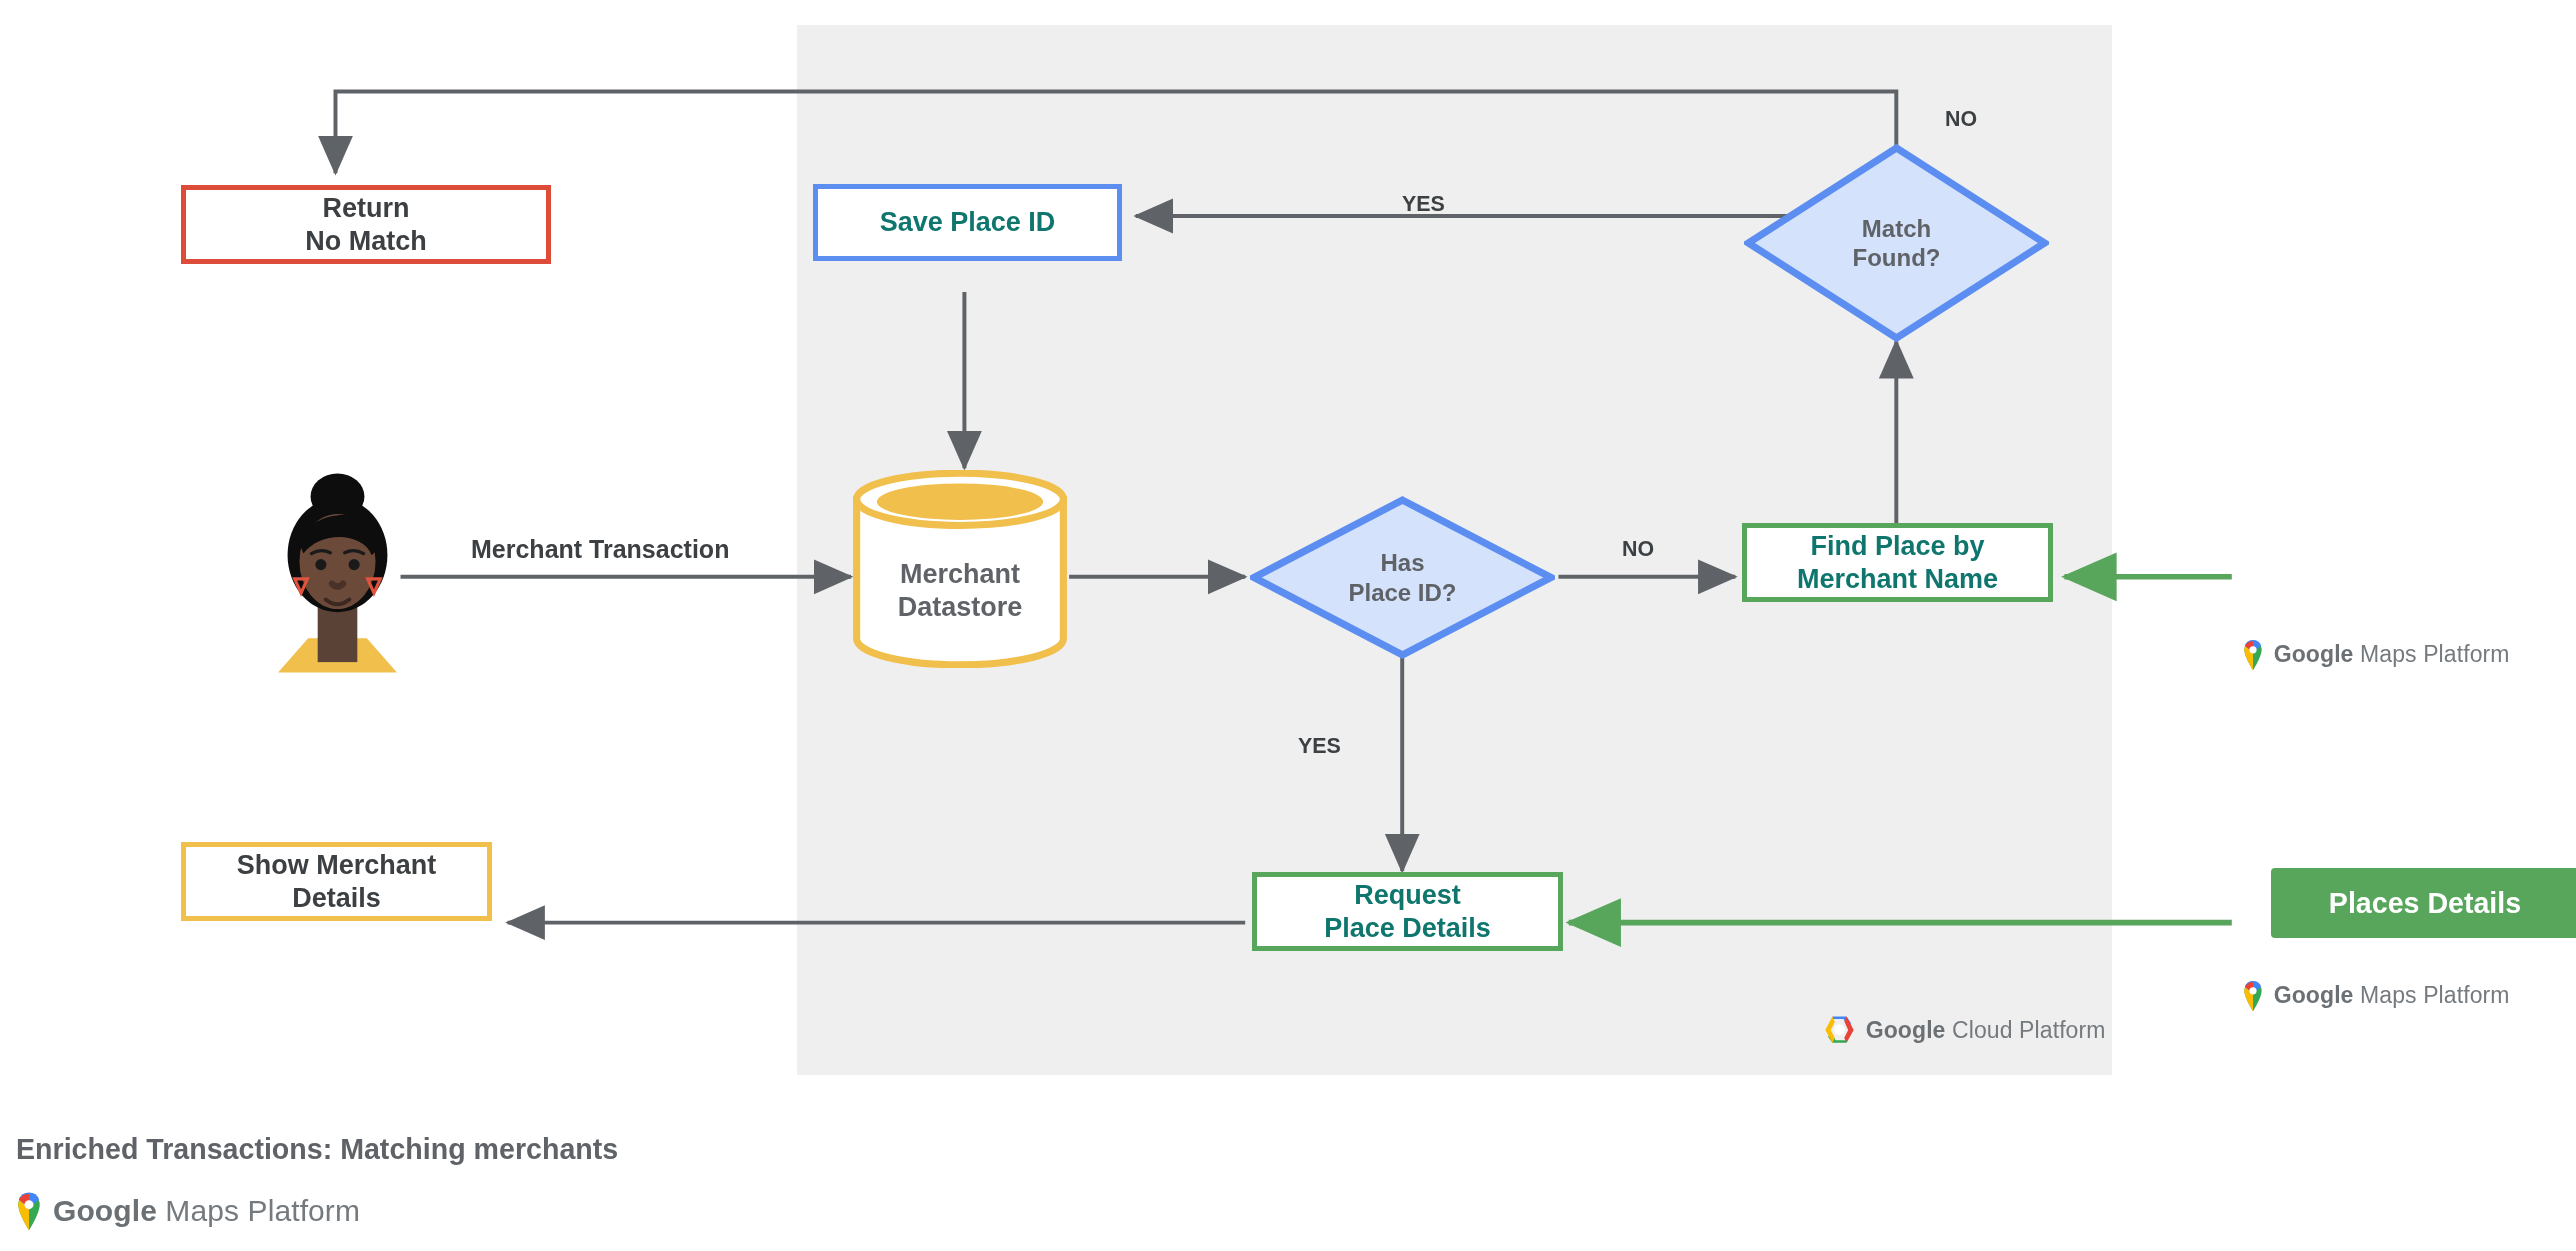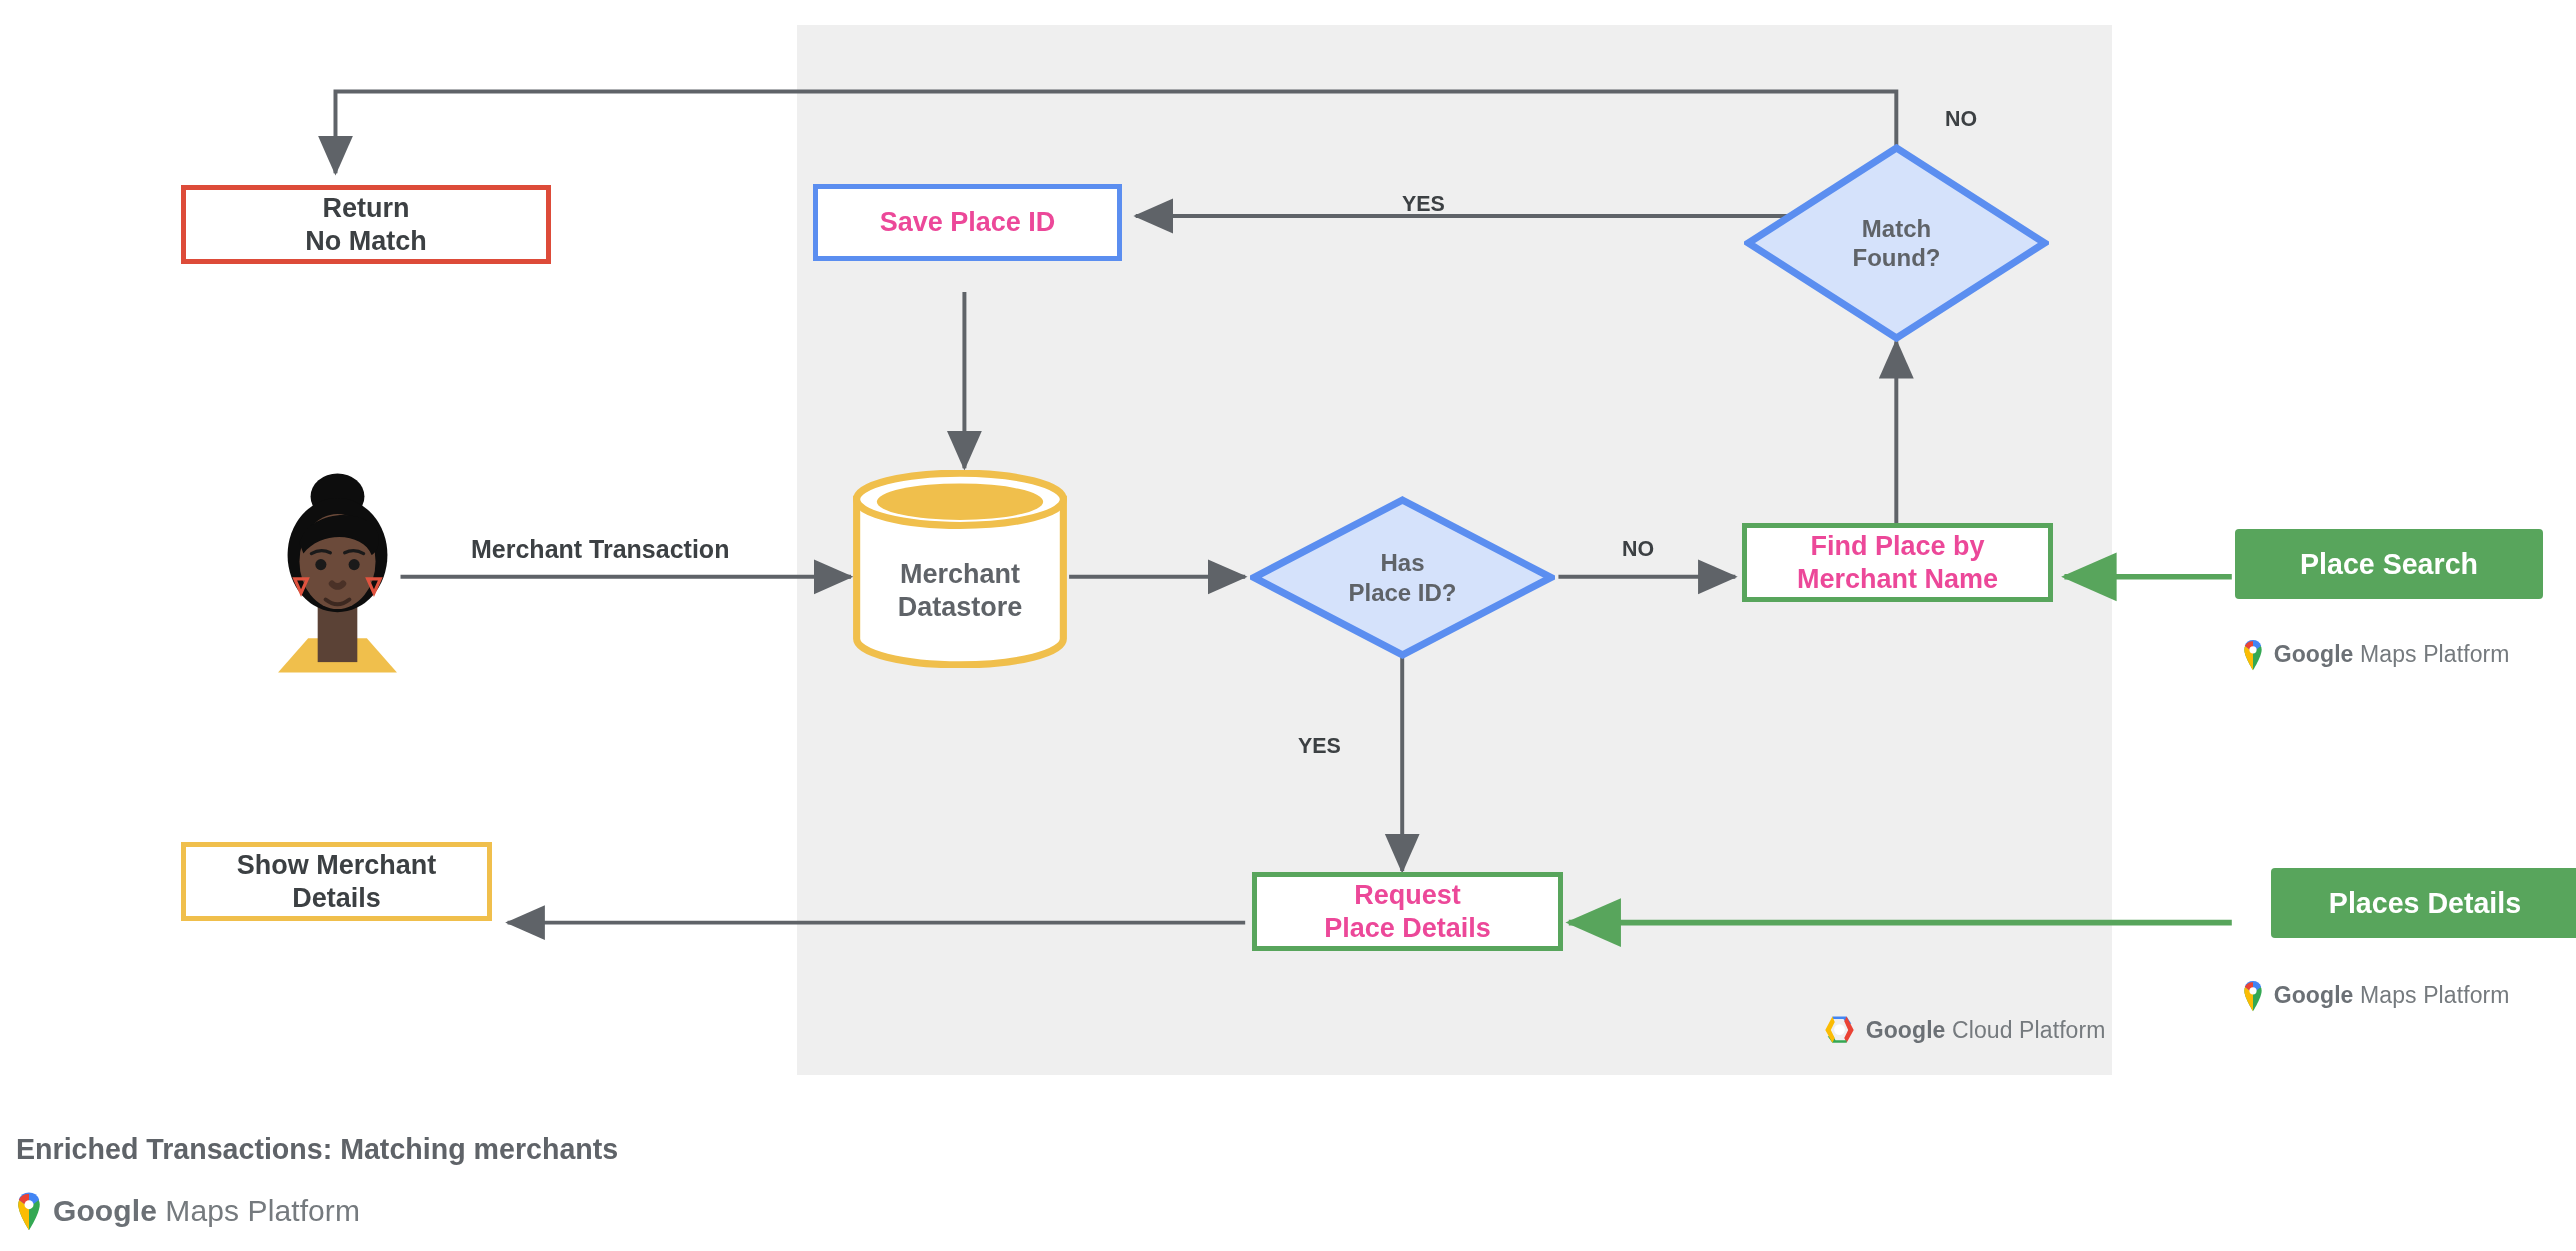--- a/index.html
+++ b/index.html
@@ -47,21 +47,21 @@
   .box {
     background: #ffffff;
     border-style: solid;
   }
   .box-red   { border-color: #dd4b39; border-width: 5.6px; }
   .box-blue  { border-color: #5b8ef0; border-width: 5.6px; }
   .box-green { border-color: #58a55c; border-width: 5.6px; }
   .box-amber { border-color: #f0bf4c; border-width: 5.6px; }
 
   .txt-dark  { color: #3c4043; font-weight: bold; font-size: 27px; }
-  .txt-grey  { color: #ec4899; font-weight: bold; font-size: 27px; }
+  .txt-grey  { color: #0f766e; font-weight: bold; font-size: 27px; }
 
   .diamond-wrap {
     position: absolute;
   }
   .diamond-wrap svg { display: block; }
   .diamond-label {
     position: absolute;
     left: 0; top: 0;
     width: 100%; height: 100%;
     display: flex;
@@ -242,23 +242,20 @@
   <div class="node box box-green txt-grey" style="left:1252px; top:872px; width:311px; height:79px;">
     <span>Request
 Place Details</span>
   </div>
 
   <div class="node box box-amber txt-dark" style="left:181px; top:842px; width:311px; height:79px;">
     <span>Show Merchant
 Details</span>
   </div>
 
-  <div class="cta" style="left:2235px; top:529px; width:308px; height:70px;">
-    <span>Place Search</span>
-  </div>
   <div class="logo-row" style="left:2241px; top:638px;">
     <svg width="24" height="33" viewBox="0 0 30 42">
       <path d="M15 41 C15 41 4 24 4 15 A11 11 0 0 1 26 15 C26 24 15 41 15 41 Z" fill="#34a853"></path>
       <path d="M15 41 C15 41 4 24 4 15 A11 11 0 0 1 15 4 L15 41 Z" fill="#fbbc04"></path>
       <path d="M4.6 10 A11 11 0 0 1 25.4 10 L15 18 Z" fill="#4285f4"></path>
       <path d="M4.6 10 A11 11 0 0 1 15 4 L15 18 Z" fill="#ea4335"></path>
       <circle cx="15" cy="15" r="4.6" fill="#ffffff"></circle>
     </svg>
     <span class="logo-text"><b>Google</b> <span>Maps Platform</span></span>
   </div>

